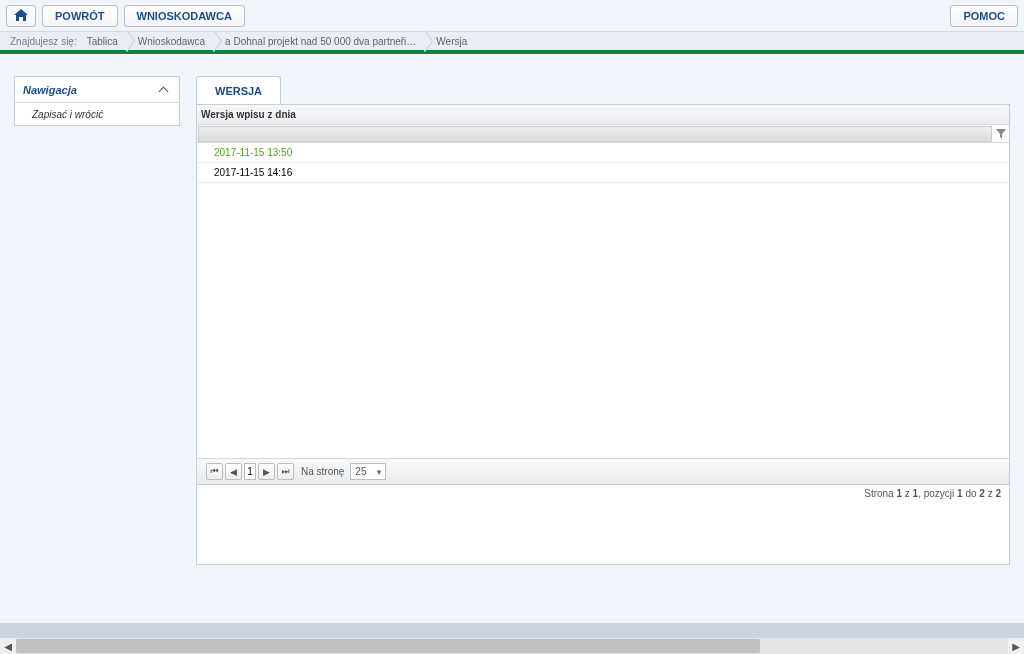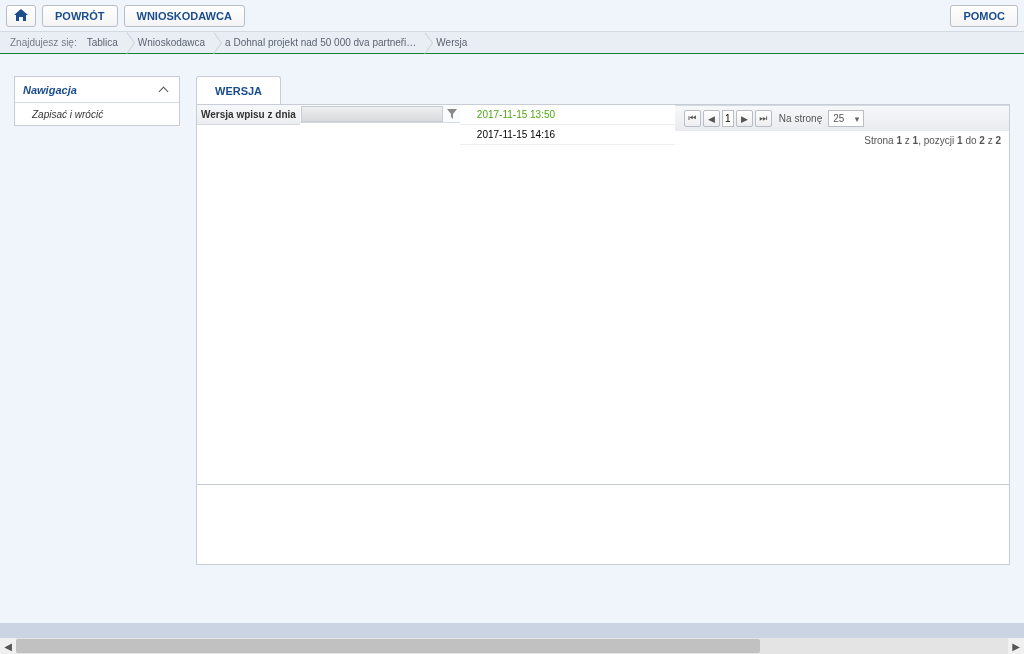--- a/index.html
+++ b/index.html
@@ -47,21 +47,21 @@
     }
     .home-icon {
       color: #1b4d8c;
     }
     .topbar-right {
       margin-left: auto;
     }
     .breadcrumb {
       height: 22px;
       background: #e9edf4;
-      border-bottom: 1px solid #15803d;
+      border-bottom: 4px solid #15803d;
       display: flex;
       align-items: center;
       padding: 0 10px;
       font-size: 10px;
       color: #5d6470;
     }
     .crumb {
       padding: 0 10px;
       cursor: pointer;
       position: relative;
@@ -172,21 +172,21 @@
       cursor: pointer;
       border-radius: 3px 3px 0 0;
     }
     .panel {
       border: 1px solid #c8ccd4;
       background: #fff;
       margin-top: 0;
       width: 814px;
       height: 381px;
       display: flex;
-      flex-direction: row;
+      flex-direction: column;
     }
     .grid-header {
       height: 20px;
       background: linear-gradient(#f7f8fa, #ebedf0);
       border-bottom: 1px solid #d5d9e0;
       display: flex;
       align-items: center;
       padding: 0 4px;
       font-size: 10px;
       color: #333;

